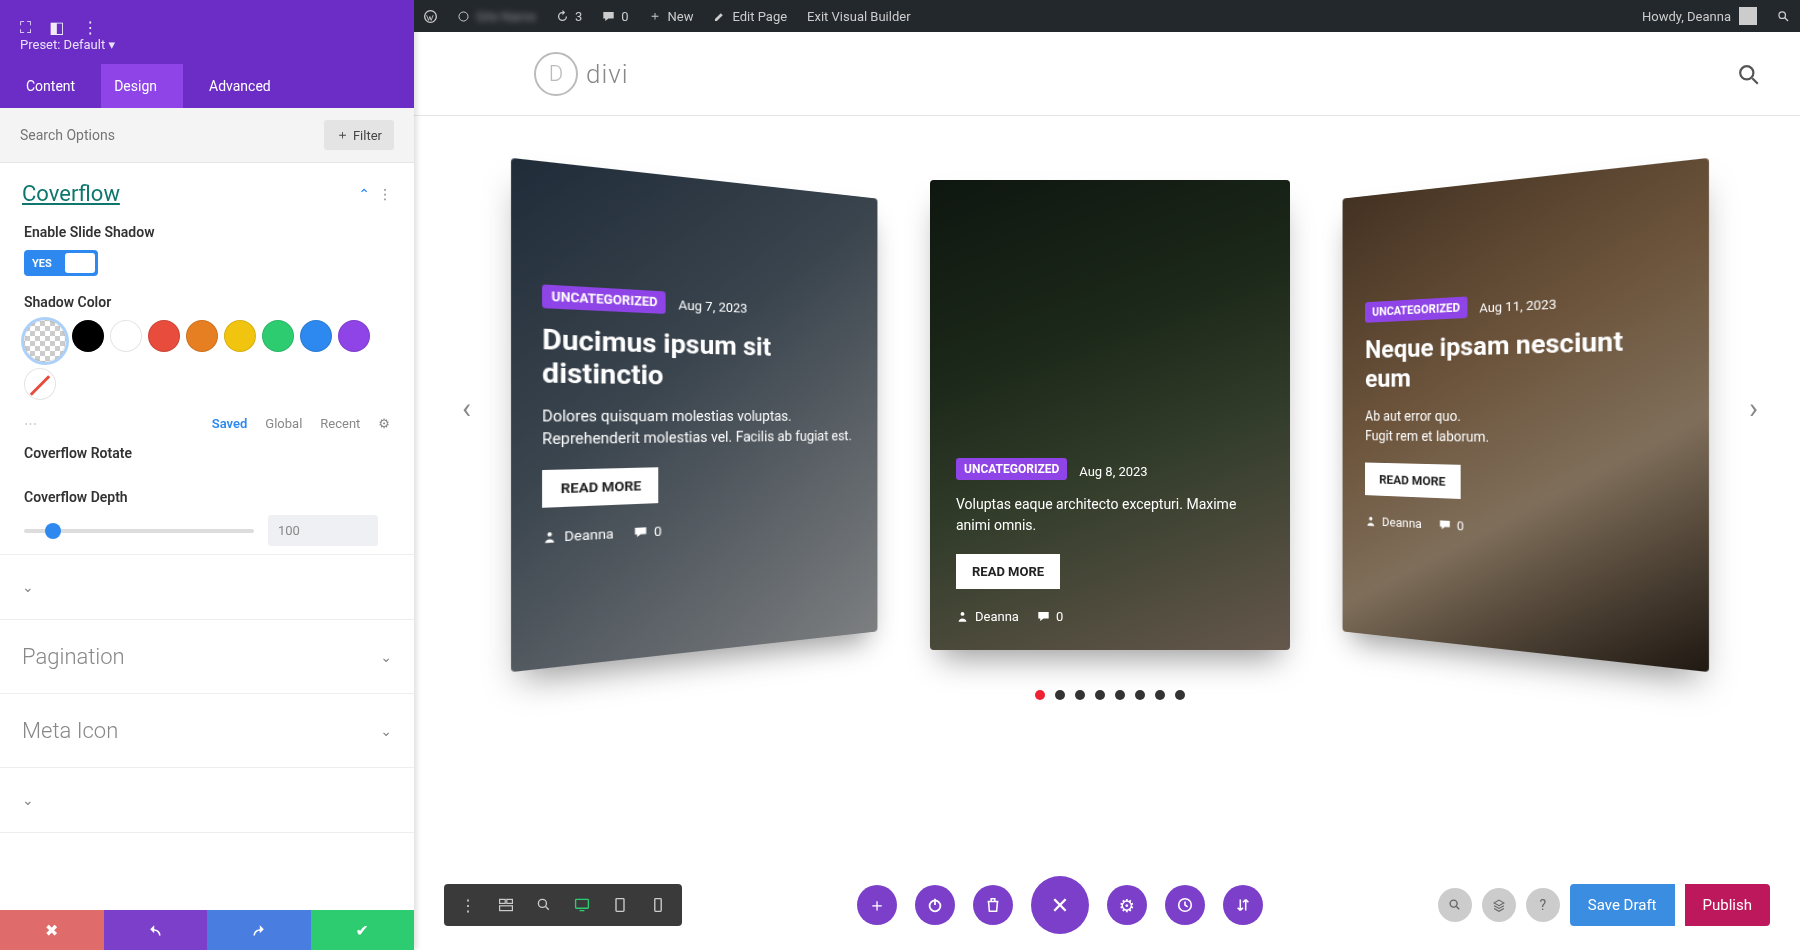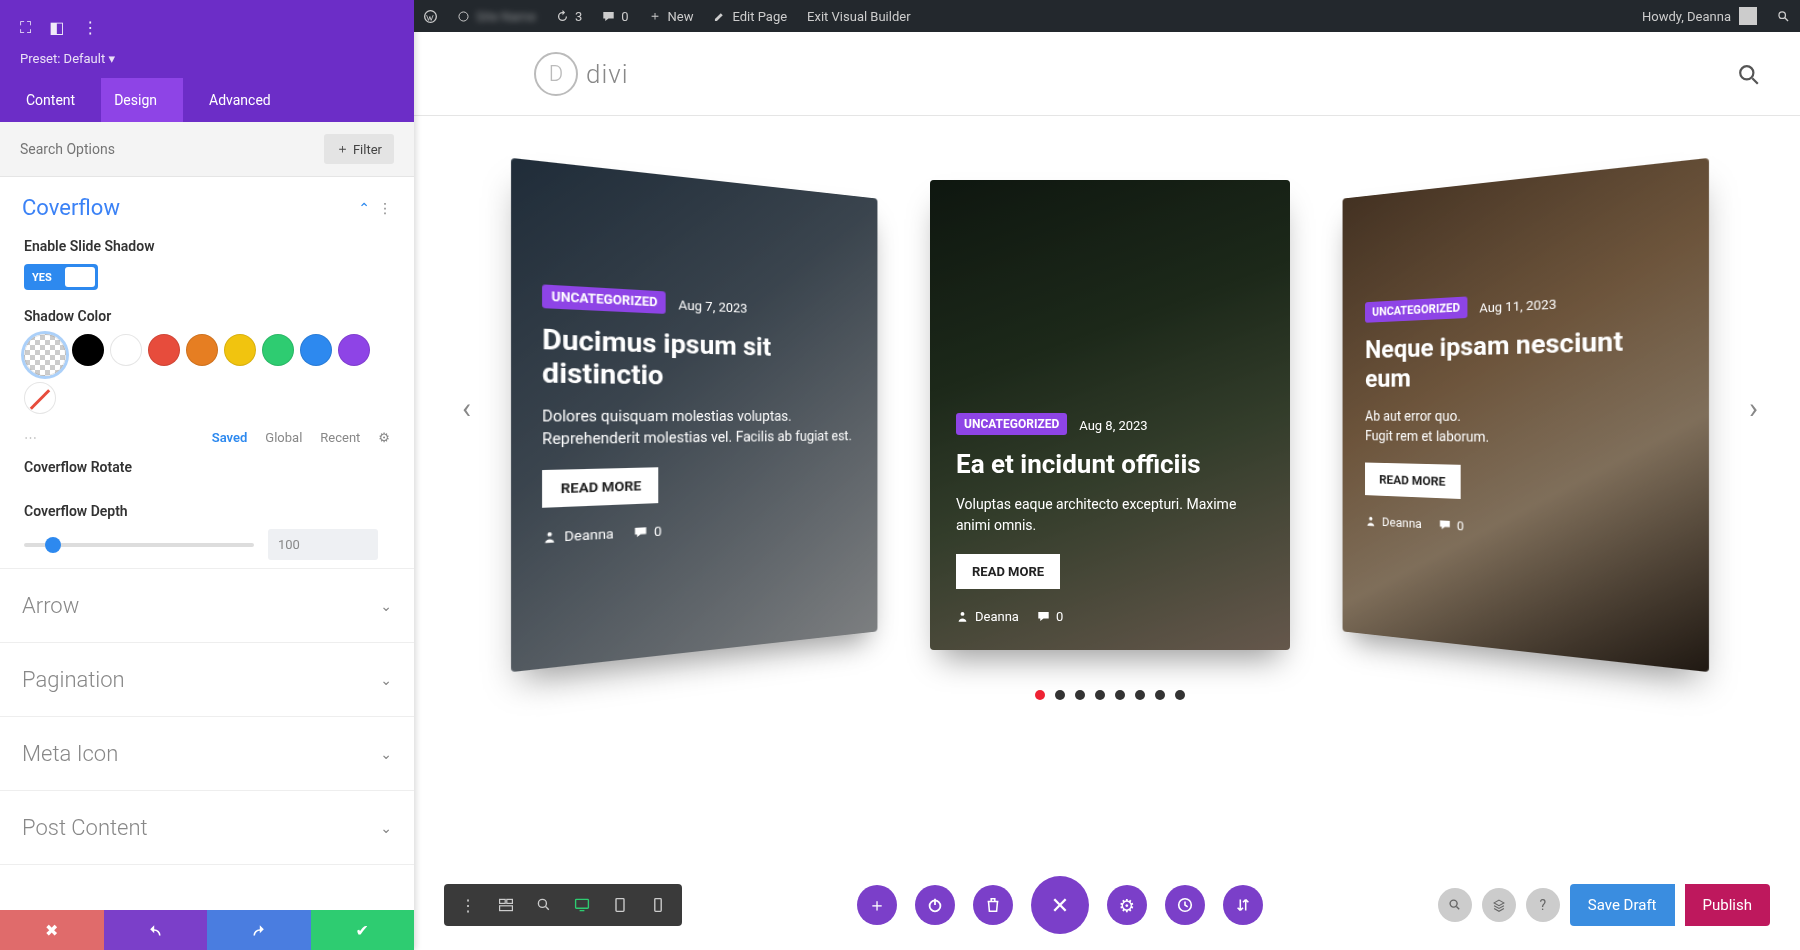--- a/index.html
+++ b/index.html
@@ -13,34 +13,34 @@
 .adminbar .howdy { display:flex; align-items:center; gap:8px; padding:0 10px; }
 .adminbar .avatar { width:18px; height:18px; background:#ccc; }
 
 
 .panel { position:absolute; top:0; left:0; width:414px; height:100%; background:#fff; box-shadow:2px 0 6px rgba(0,0,0,0.15); z-index:50; display:flex; flex-direction:column; }
 .panel-head { background:#6c2dc7; color:#fff; padding:18px 20px 12px 20px; }
 .panel-head .title-row { display:flex; align-items:center; gap:8px; }
 .panel-head h1 { font-size:20px; font-weight:600; flex:1; }
 .panel-head .head-icons { display:flex; gap:18px; }
 .panel-head .head-icons span { cursor:pointer; opacity:.9; font-size:16px; }
-.panel-head .preset { font-size:13px; opacity:.85; margin-top:14px; cursor:pointer; }
+.panel-head .preset { font-size:13px; opacity:.85; margin-top:0; cursor:pointer; }
 .panel-tabs { display:flex; background:#6c2dc7; }
 .panel-tabs .tab { flex:0 0 auto; padding:14px 26px; font-size:14px; color:#fff; cursor:pointer; background:#6c2dc7; }
 .panel-tabs .tab.active { background:#8e44e6;padding-left:13px; }
 .panel-body { flex:1; overflow-y:auto; background:#fff; position:relative; }
 .panel-body::-webkit-scrollbar { width:6px; }
 .panel-body::-webkit-scrollbar-thumb { background:#888; border-radius:3px; }
 
 .search-row { display:flex; align-items:center; padding:12px 20px; background:#f4f4f4; border-bottom:1px solid #e5e5e5; }
 .search-row input { flex:1; border:none; background:transparent; font-size:14px; color:#888; outline:none; }
 .filter-btn { display:flex; align-items:center; gap:4px; background:#e4e4e4; border:none; padding:6px 12px; font-size:13px; color:#444; border-radius:3px; cursor:pointer; }
 
 .section-title { display:flex; align-items:center; padding:18px 22px 8px 22px; }
-.section-title .name { font-size:22px; font-weight:400; color:#3b82f6; flex:1; }
+.section-title .name { font-size:22px; font-weight:400; color:#0f766e; flex:1;text-decoration:underline; }
 .section-title .chev { color:#2d89ef; font-size:14px; cursor:pointer; margin-right:8px; }
 .section-title .dots { color:#888; cursor:pointer; font-size:14px; }
 
 .field { padding:10px 36px 8px 24px; }
 .field-label { font-size:14px; font-weight:600; color:#333; margin-bottom:10px; }
 .toggle { width:74px; height:26px; border-radius:4px; background:#2d89ef; position:relative; cursor:pointer; display:flex; align-items:center; }
 .toggle .knob { position:absolute; right:3px; width:30px; height:20px; background:#fff; border-radius:3px; }
 .toggle .yes { color:#fff; font-size:11px; font-weight:700; margin-left:8px; }
 
 .swatches { display:flex; gap:6px; flex-wrap:wrap; margin-top:10px; }
@@ -253,33 +253,31 @@
 
     <div class="field">
       <div class="field-label">Coverflow Depth</div>
       <div class="slider-row">
         <input type="range" min="0" max="1000" value="100" style="">
         <input class="val" value="100" style="">
       </div>
     </div>
 
     <div class="collapsed-section">
-        <span class="name">Arrow</span>
         <span class="chev">⌄</span>
       </div>
     <div class="collapsed-section">
         <span class="name">Pagination</span>
         <span class="chev">⌄</span>
       </div>
     <div class="collapsed-section">
         <span class="name">Meta Icon</span>
         <span class="chev">⌄</span>
       </div>
     <div class="collapsed-section">
-        <span class="name">Post Content</span>
         <span class="chev">⌄</span>
       </div>
     <div class="collapsed-section"></div>
   </div>
 
   <div class="panel-footer">
     <div class="pf pf-cancel">✖</div>
     <div class="pf pf-undo">
         <svg viewBox="0 0 20 20">
           <path d="M9 4L4 9l5 5v-3a6 6 0 0 1 6 6h2a8 8 0 0 0-8-8V4z"></path>
@@ -332,21 +330,20 @@
             <span>0</span>
           </span>
       </div>
     </div>
 
     <div class="card bg2">
       <div class="meta-top">
           <span class="cat">UNCATEGORIZED</span>
           <span class="date">Aug 8, 2023</span>
         </div>
-      <h2>Ea et incidunt officiis</h2>
       <p>Voluptas eaque architecto excepturi. Maxime animi omnis.</p>
       <a class="read">READ MORE</a>
       <div class="meta-bot">
         <span class="mi">
             <svg viewBox="0 0 20 20">
               <circle cx="10" cy="6" r="3"></circle>
               <path d="M4 18c0-3 3-5 6-5s6 2 6 5"></path>
             </svg>
             <span>Deanna</span>
           </span>

